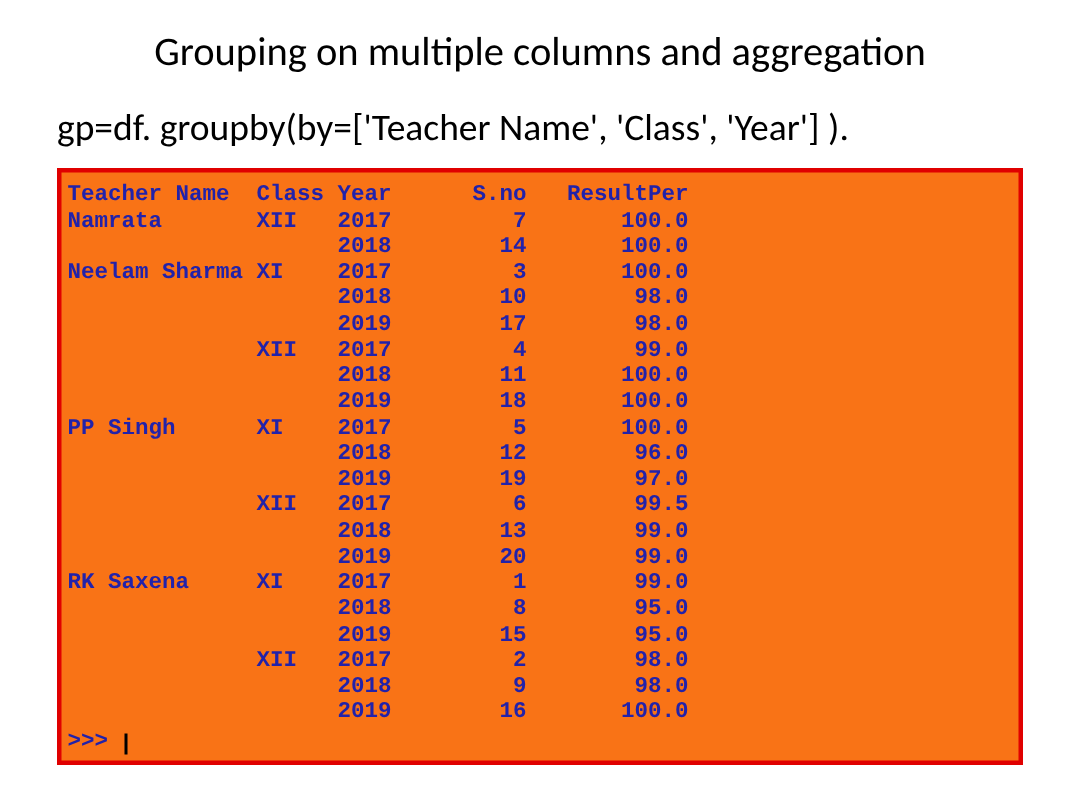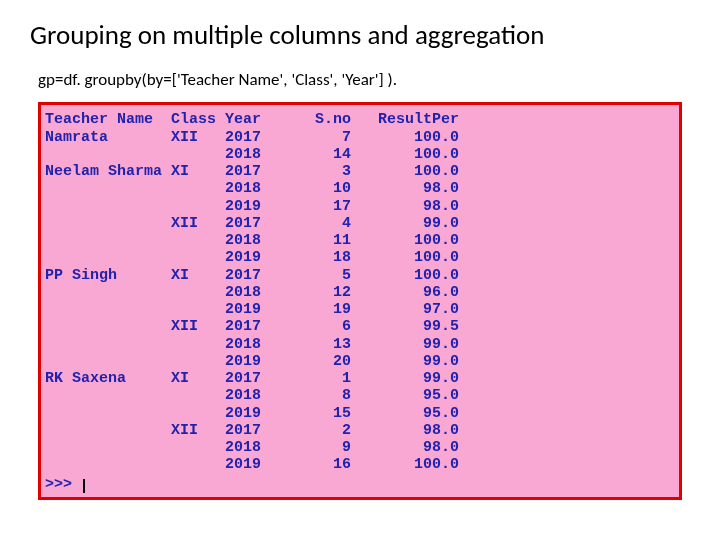--- a/index.html
+++ b/index.html
@@ -10,35 +10,35 @@
     background: #fff;
     font-family: Calibri, Arial, sans-serif;
     color: #000;
   }
   .slide {
     padding: 18px 30px 10px 30px;
     box-sizing: border-box;
   }
   .title {
     font-size: 27px;
-    text-align: left;
+    text-align: center;
     margin: 0 0 18px 0;
     font-weight: 400;
   }
   .code {
-    font-size: 17px;
+    font-size: 25px;
     line-height: 1.25;
     margin: 0 0 12px 8px;
     font-weight: 400;
   }
   .terminal-wrap {
     border: 3px solid #e00000;
     margin: 0 8px;
     padding: 6px 4px 4px 4px;
-    background: #f9a8d4;
+    background: #f97316;
   }
   .terminal {
     font-family: "Courier New", monospace;
     font-size: 15px;
     font-weight: bold;
     color: #2222aa;
     white-space: pre;
     line-height: 1.15;
   }
   .prompt {

